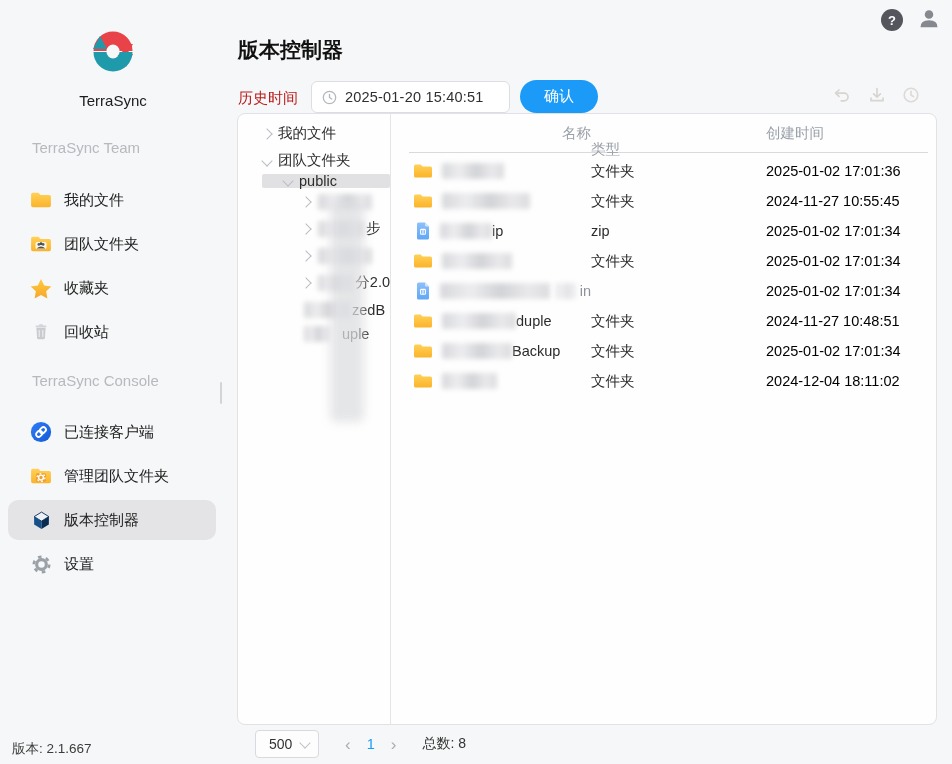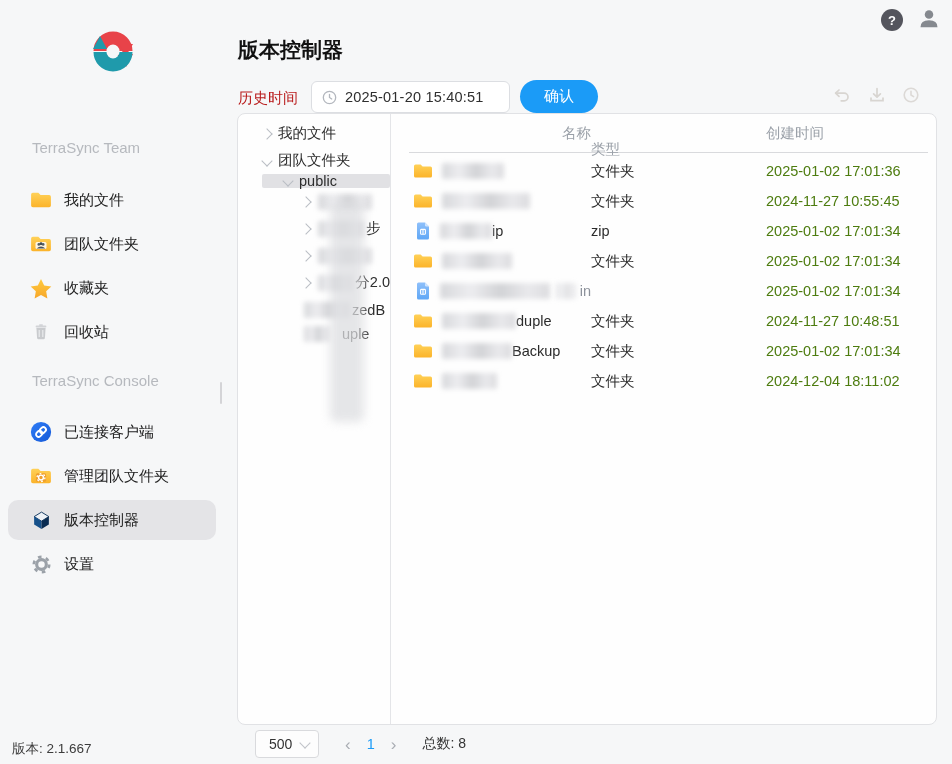--- a/index.html
+++ b/index.html
@@ -55,21 +55,21 @@
 
   
   .thead{display:flex;align-items:center;height:38px;padding-left:30px;font-size:14.5px;color:#9aa0a8;}
   .th-name{width:170px;text-align:right;}
   .th-type{width:175px;margin-top:32px;}
   .hline{height:1px;background:#d9dadd;margin:0 8px 0 18px;}
   .frow{display:flex;align-items:center;height:30px;padding-left:22px;font-size:14.5px;color:#2b2b2b;}
   .cell-name{width:178px;display:flex;align-items:center;white-space:nowrap;flex:0 0 178px;overflow:visible;}
   .cell-name .fi{width:20px;height:18px;margin-right:9px;flex:0 0 20px;}
   .cell-type{width:175px;flex:0 0 175px;}
-  .cell-date{color:#4d7c0f;}
+  .cell-date{color:#000000;}
 
   
   .pager{position:absolute;left:255px;top:730px;display:flex;align-items:center;}
   .psize{width:64px;height:28px;border:1px solid #d9dadd;border-radius:4px;background:#fdfdfd;
          display:flex;align-items:center;justify-content:space-between;padding:0 9px 0 13px;box-sizing:border-box;}
   .psize .pv{font-size:14px;color:#333;}
   .pchev{width:7px;height:7px;border-right:1.5px solid #c0c3c8;border-bottom:1.5px solid #c0c3c8;transform:rotate(45deg);margin-top:-3px;}
   .parrow{font-size:17px;color:#a9adb3;margin:0 12px;line-height:1;}
   .pnum{font-size:14.5px;color:#1b9bf7;margin:0 4px;}
   .ptotal{font-size:14px;color:#333;margin-left:14px;}
@@ -100,20 +100,21 @@
 
 <div class="sidebar">
   <div class="logo-wrap">
     <svg width="52" height="66" viewBox="0 0 52 66">
       <path d="M13 33 A13 13 0 0 1 39 33" fill="none" stroke="#e84349" stroke-width="13"></path>
       <path d="M39 30 v8 l-8.5 0 z M32 26 h14 l-7 12 z" fill="#e84349" stroke="none"></path>
       <path d="M39 36 L46 36 39 49 32 36 Z" fill="#e84349"></path>
       <path d="M39 34 A13 13 0 0 1 13 34" fill="none" stroke="#1f9aab" stroke-width="13"></path>
       <path d="M13 31 L6 31 13 18 20 31 Z" fill="#1f9aab"></path>
     </svg>
+    <div class="brand">TerraSync</div>
   </div>
 
   <div class="section-title" style="top:139px">TerraSync Team</div>
 
   <div class="nav-item" style="top:180px">
     <span class="ico">
       <svg width="22" height="18" viewBox="0 0 20 16">
           <path d="M1 3 Q1 1.4 2.6 1.4 L7.6 1.4 L9.6 3.4 L17.4 3.4 Q19 3.4 19 5 V13 Q19 14.6 17.4 14.6 H2.6 Q1 14.6 1 13 Z" fill="url(#gFolder)"></path>
         </svg>
     </span>

